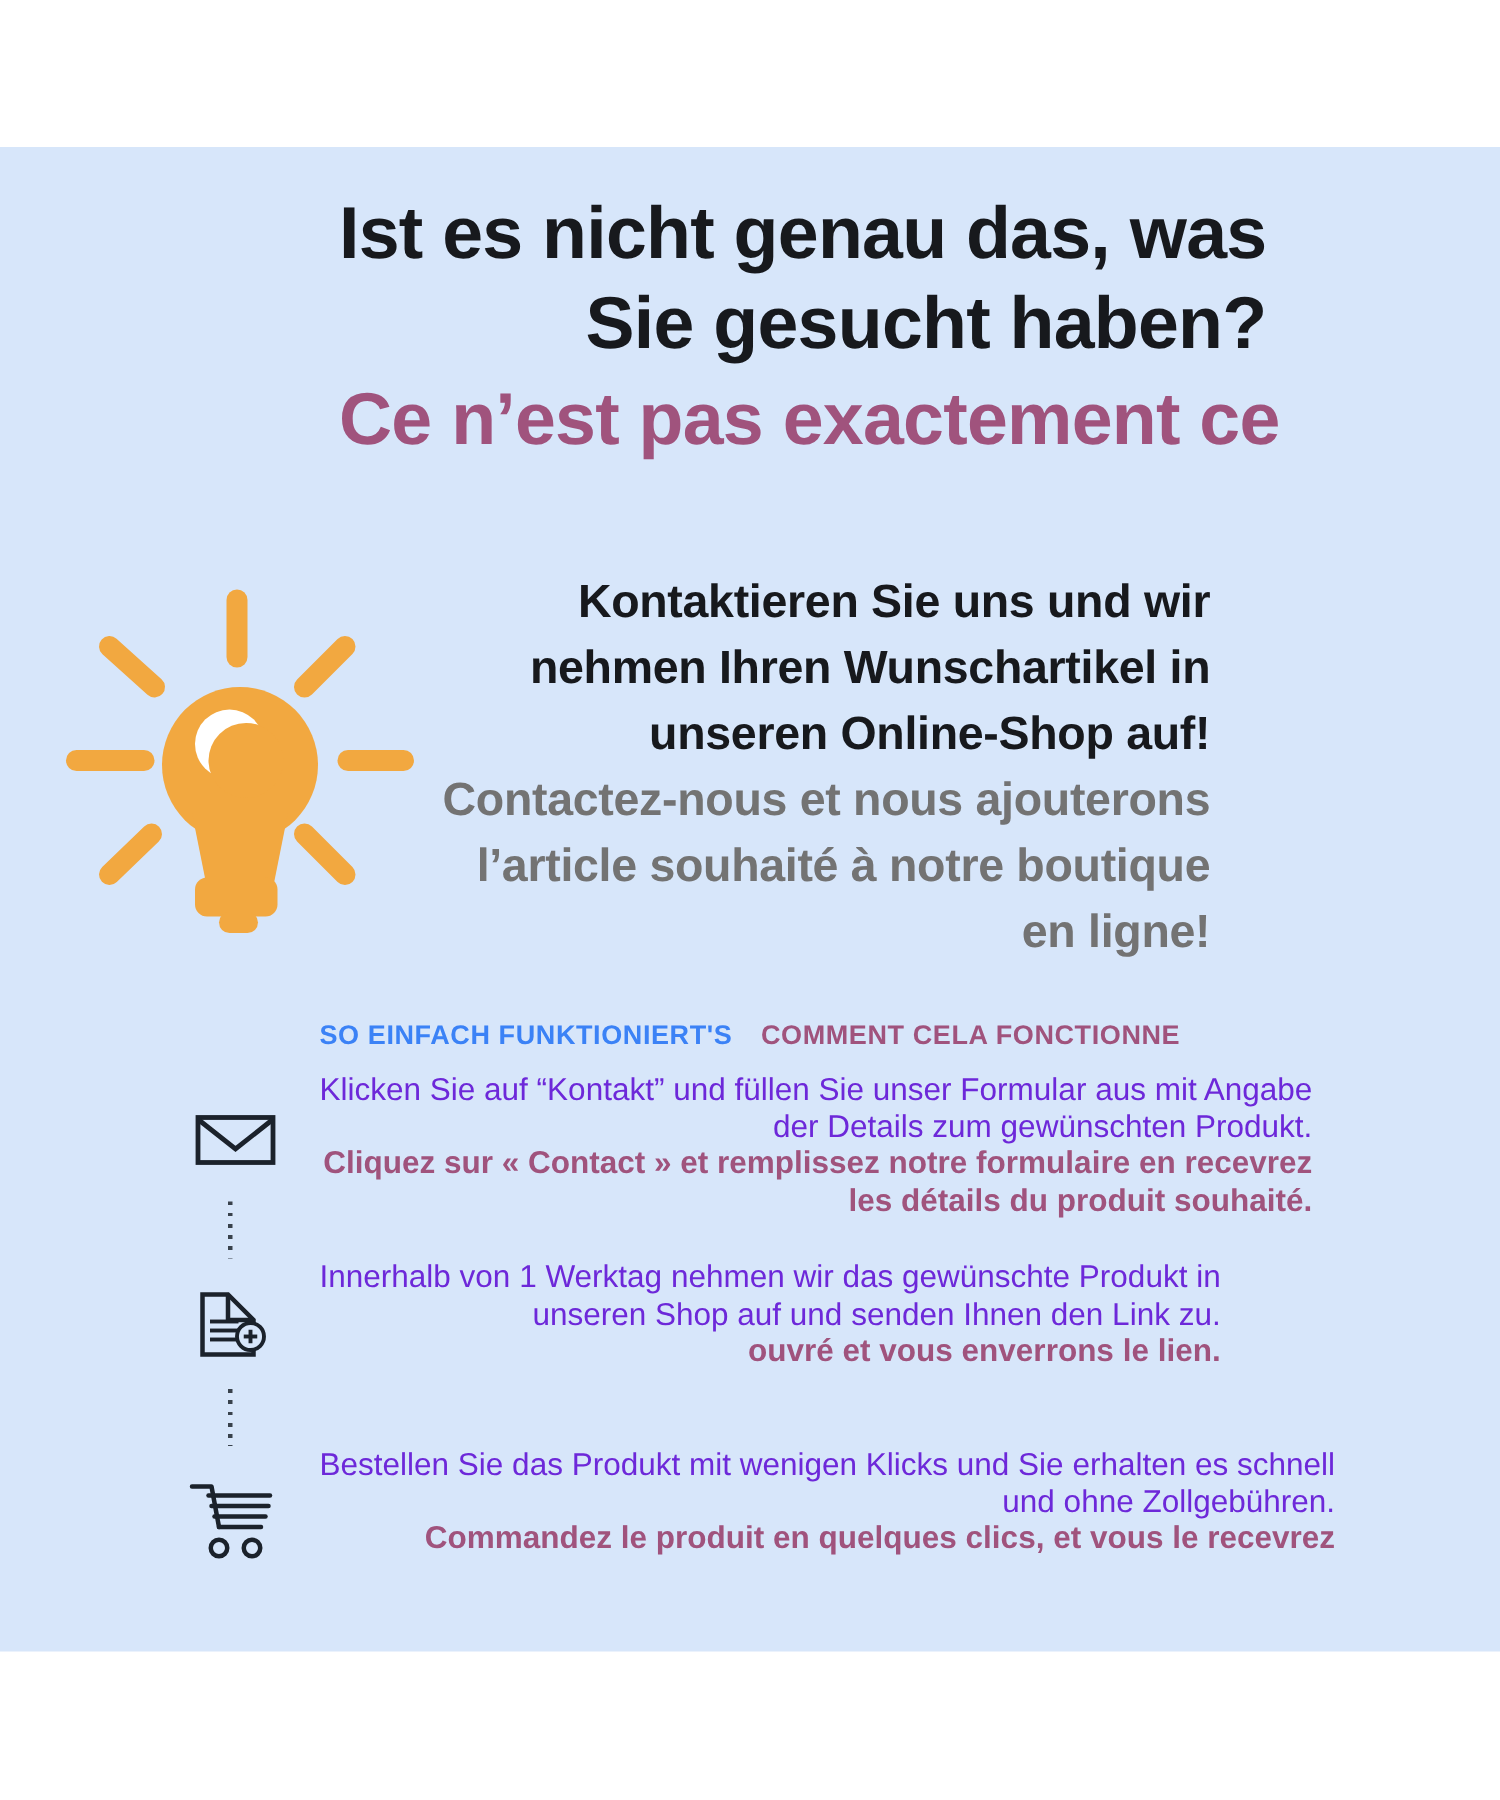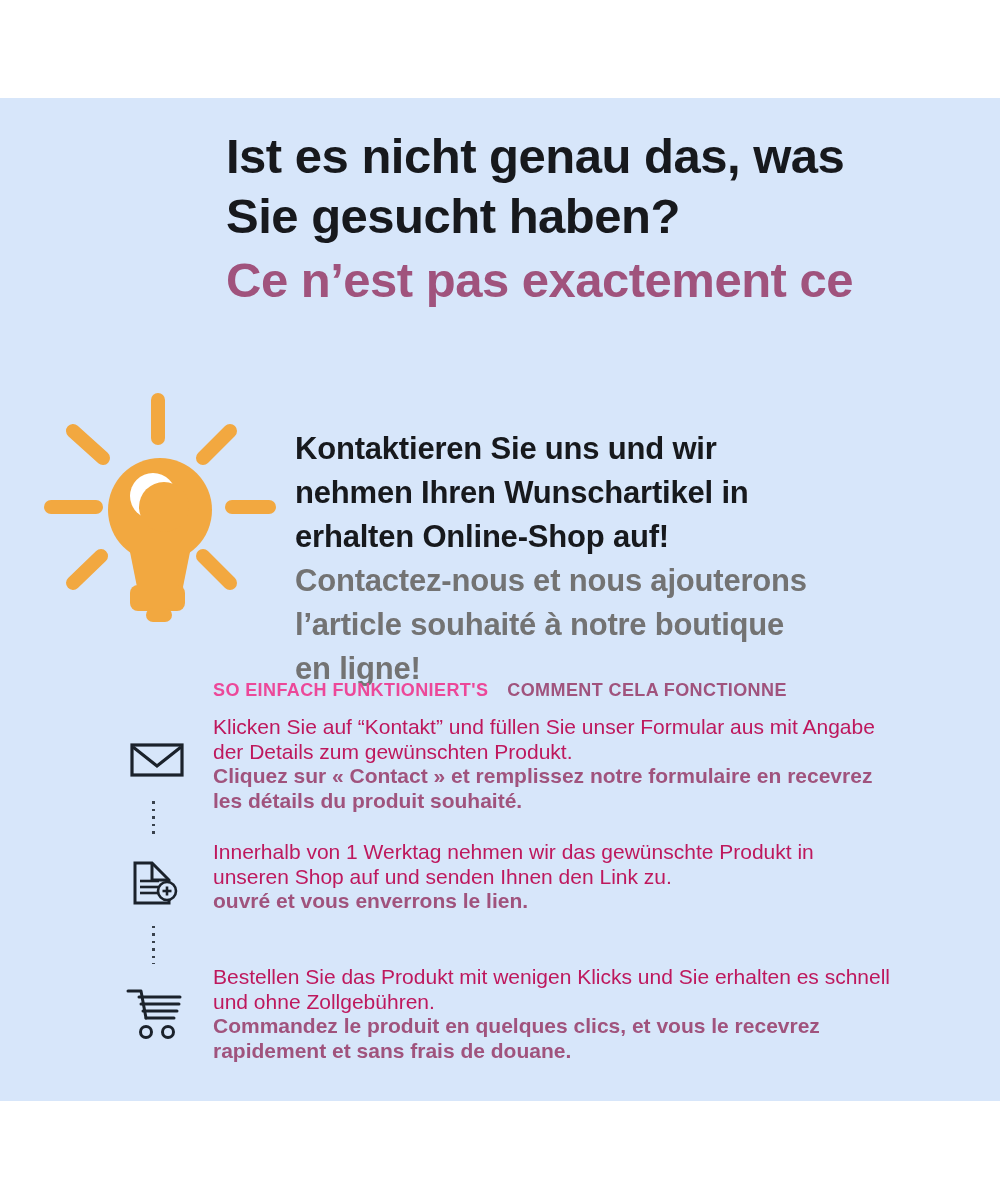--- a/index.html
+++ b/index.html
@@ -1,40 +1,41 @@
 <!DOCTYPE html>
 <html><head>
 <meta charset="utf-8">
 <style>
   html,body{margin:0;padding:0;background:#ffffff;}
   .page{
     position:relative;width:1000px;height:1200px;background:#ffffff;overflow:hidden;
     font-family:"Liberation Sans","DejaVu Sans",sans-serif;
+    text-align:right;
   }
   .panel{position:absolute;left:0;top:98px;width:1000px;height:1003px;background:#d7e6fa;}
 
   .hero-title{position:absolute;left:226px;white-space:nowrap;font-weight:bold;
     font-size:49px;line-height:60px;letter-spacing:-0.5px;}
   .hero-title.de{top:126px;color:#17191d;}
   .hero-title.fr{top:250px;color:#a0537d;}
 
   .bulb{position:absolute;left:40px;top:390px;}
 
   .pitch{position:absolute;left:295px;top:379px;white-space:nowrap;
-    font-size:31px;line-height:44px;font-weight:bold;letter-spacing:-0.2px;margin-top:48px;}
+    font-size:31px;line-height:44px;font-weight:bold;letter-spacing:-0.2px;}
   .pitch .de{color:#17191d;}
   .pitch .fr{color:#737373;}
 
   .hiw-heading{position:absolute;left:213px;top:680px;display:flex;gap:19px;
     font-size:18px;font-weight:bold;letter-spacing:0.4px;white-space:nowrap;}
-  .hiw-heading .de{color:#ec4899;}
+  .hiw-heading .de{color:#3b82f6;}
   .hiw-heading .fr{color:#a0537d;}
 
   .step{position:absolute;left:213px;white-space:nowrap;font-size:21px;line-height:24.5px;}
-  .step .de{color:#be185d;font-weight:normal;}
+  .step .de{color:#6d28d9;font-weight:normal;}
   .step .fr{color:#a0537d;font-weight:bold;}
   .step1{top:715px;} .step2{top:840px;} .step3{top:965px;}
 
   .icon{position:absolute;}
   .icon-envelope{left:130px;top:743px;}
   .icon-document{left:130px;top:858px;}
   .icon-cart{left:125px;top:985px;}
 
   .dotted{position:absolute;left:152px;width:3px;height:38px;
     background:repeating-linear-gradient(to bottom,#39424c 0 2.5px,transparent 2.5px 7.5px);}
@@ -68,21 +69,21 @@
     <path d="M88,152 L98,202 L142,202 L152,152 Z" fill="#f2a840"></path>
     <circle cx="113" cy="106" r="23" fill="#ffffff"></circle>
     <circle cx="124" cy="117" r="25" fill="#f2a840"></circle>
     <rect x="90" y="195" width="55" height="26" rx="8" fill="#f2a840"></rect>
     <rect x="106" y="218" width="26" height="14" rx="7" fill="#f2a840"></rect>
   </svg>
 
   <div class="pitch">
     <div class="de">Kontaktieren Sie uns und wir</div>
     <div class="de">nehmen Ihren Wunschartikel in</div>
-    <div class="de">erhalten Online-Shop auf!</div>
+    <div class="de">unseren Online-Shop auf!</div>
     <div class="fr">Contactez-nous et nous ajouterons</div>
     <div class="fr">l’article souhaité à notre boutique</div>
     <div class="fr">en ligne!</div>
   </div>
 
   <div class="hiw-heading">
     <span class="de">SO EINFACH FUNKTIONIERT'S</span>
     <span class="fr">COMMENT CELA FONCTIONNE</span>
   </div>
 
@@ -125,15 +126,14 @@
       <line x1="18" y1="26" x2="52" y2="26"></line>
       <line x1="21" y1="33" x2="49" y2="33"></line>
     </g>
     <circle cx="21" cy="47" r="5.5" fill="none" stroke="#1b222b" stroke-width="3"></circle>
     <circle cx="43" cy="47" r="5.5" fill="none" stroke="#1b222b" stroke-width="3"></circle>
   </svg>
   <div class="step step3">
     <div class="de">Bestellen Sie das Produkt mit wenigen Klicks und Sie erhalten es schnell</div>
     <div class="de">und ohne Zollgebühren.</div>
     <div class="fr">Commandez le produit en quelques clics, et vous le recevrez</div>
-    <div class="fr">rapidement et sans frais de douane.</div>
   </div>
 </div>
 
 </body></html>

